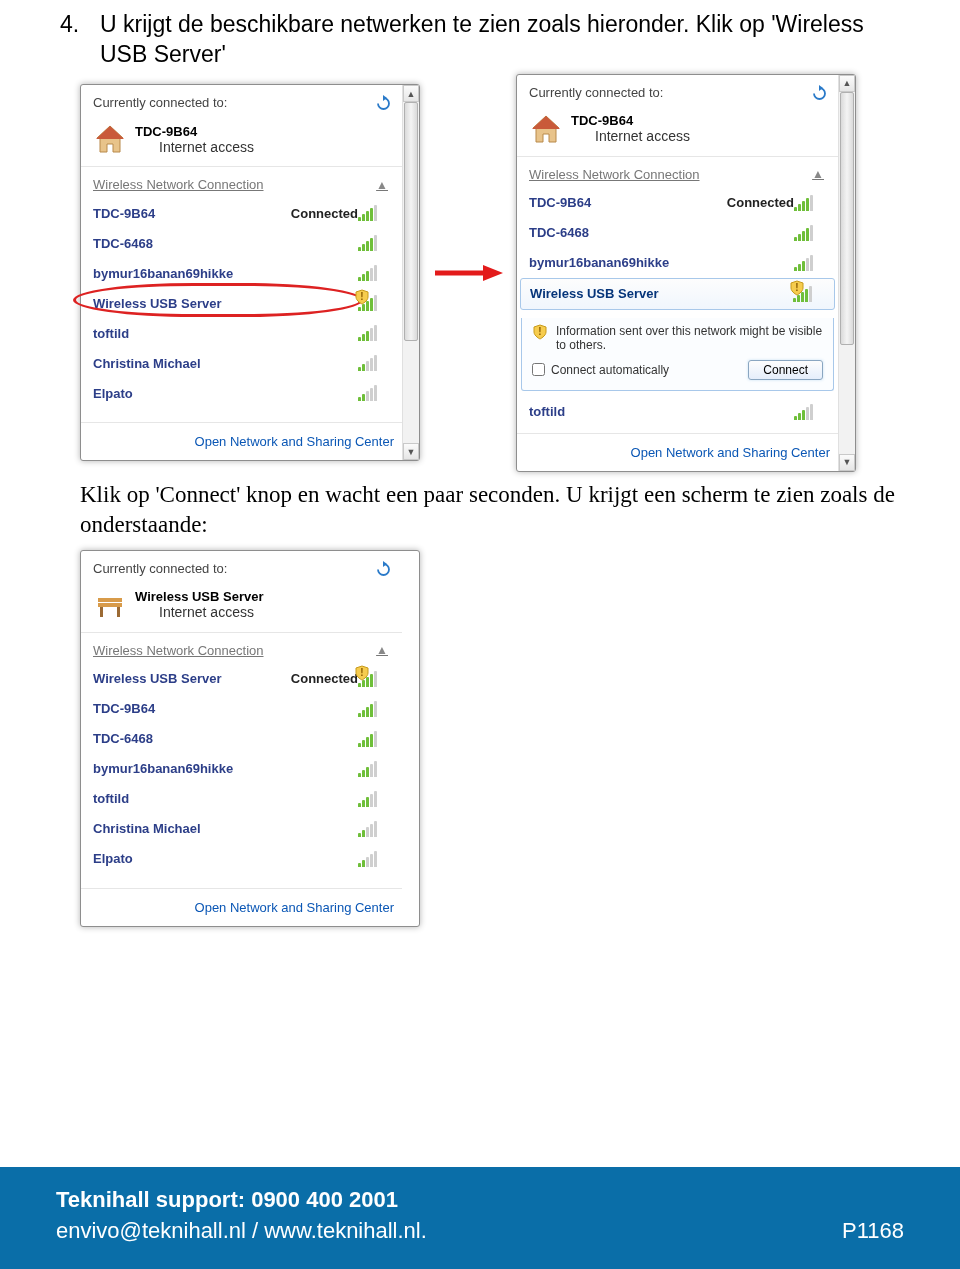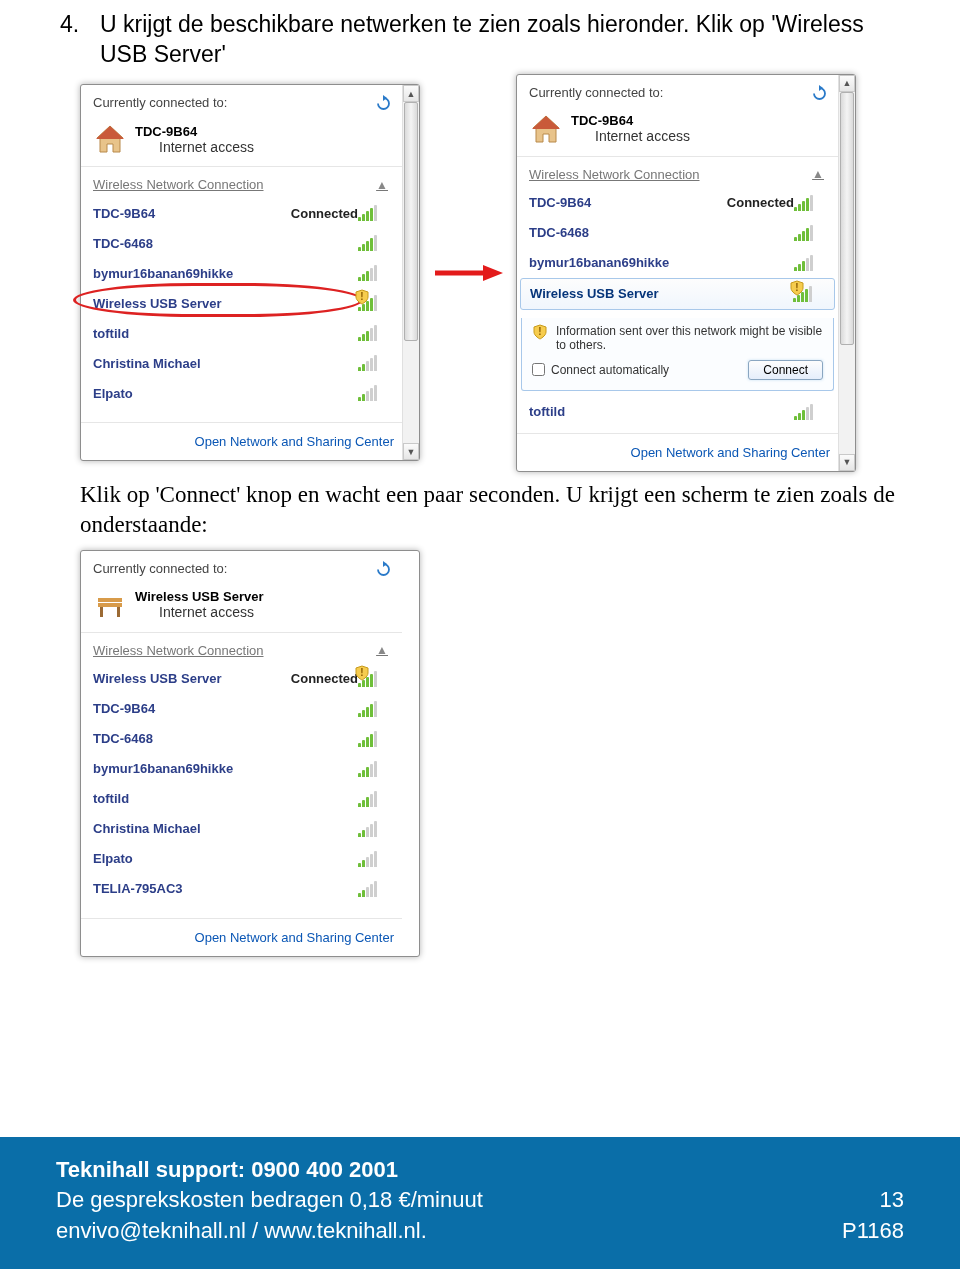--- a/index.html
+++ b/index.html
@@ -489,45 +489,27 @@
                   <span class="sig s2">
                     <span class="b1"></span>
                     <span class="b2"></span>
                     <span class="b3"></span>
                     <span class="b4"></span>
                     <span class="b5"></span>
                   </span>
                 </span>
               </span>
             </div>
-            <div class="li">
-              <span class="name">TELIA-795AC3</span>
-              <span class="right">
-                <span class="sig-wrap">
-                  <span class="sig s2">
-                    <span class="b1"></span>
-                    <span class="b2"></span>
-                    <span class="b3"></span>
-                    <span class="b4"></span>
-                    <span class="b5"></span>
-                  </span>
-                </span>
-              </span>
-            </div>
           </div>
           <div class="list"></div>
           <div class="footer">Open Network and Sharing Center</div>
         </div>
       </div>
     </div>
   </div>
 
 <div class="doc-footer">
   <div class="bold">Teknihall support: 0900 400 2001</div>
   <div class="row">
-    <span>De gesprekskosten bedragen 0,18 €/minuut</span>
-    <span>13</span>
-  </div>
-  <div class="row">
     <span>envivo@teknihall.nl / www.teknihall.nl.</span>
     <span>P1168</span>
   </div>
 </div>
 
 </body></html>

